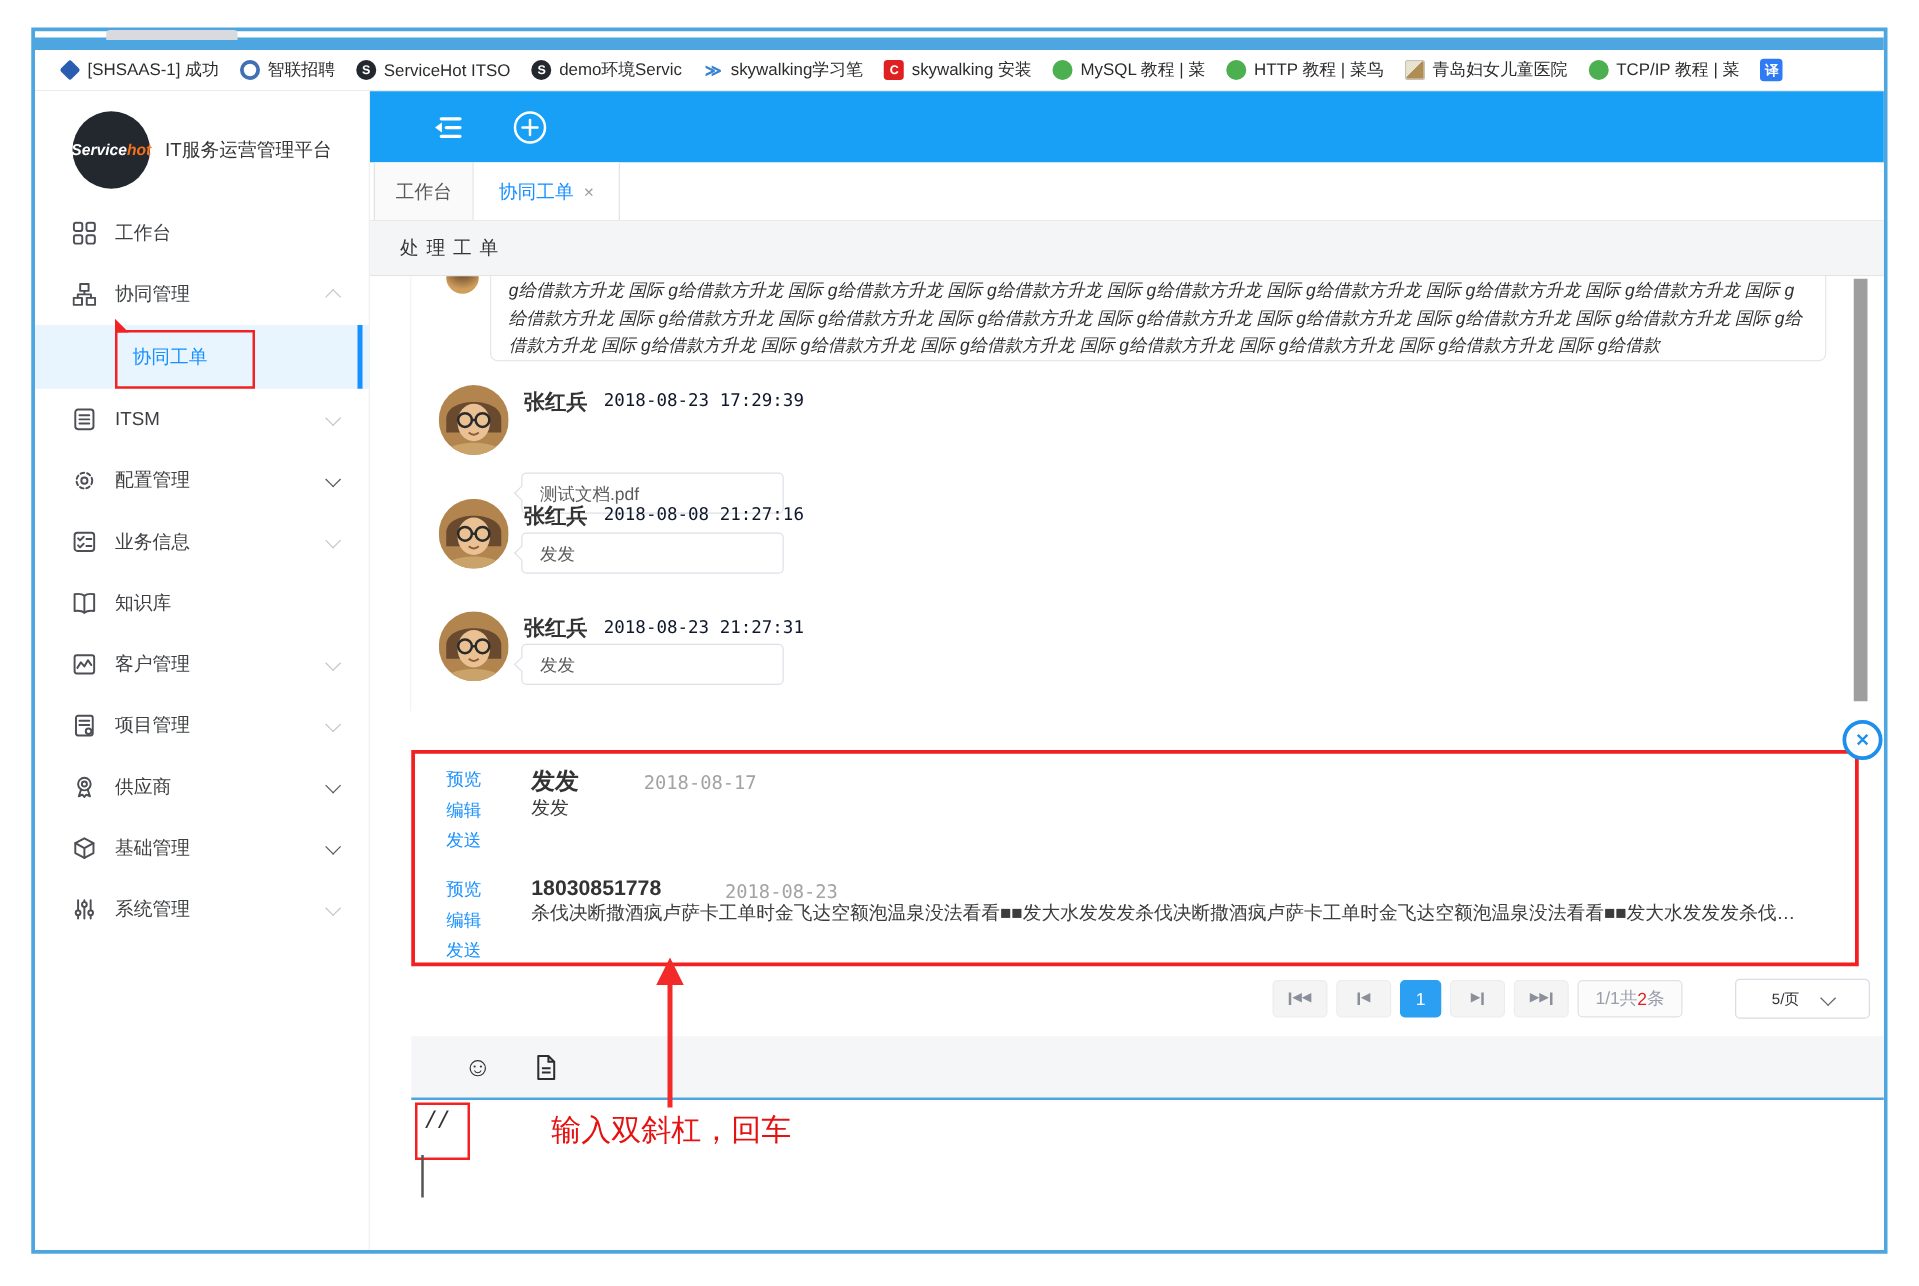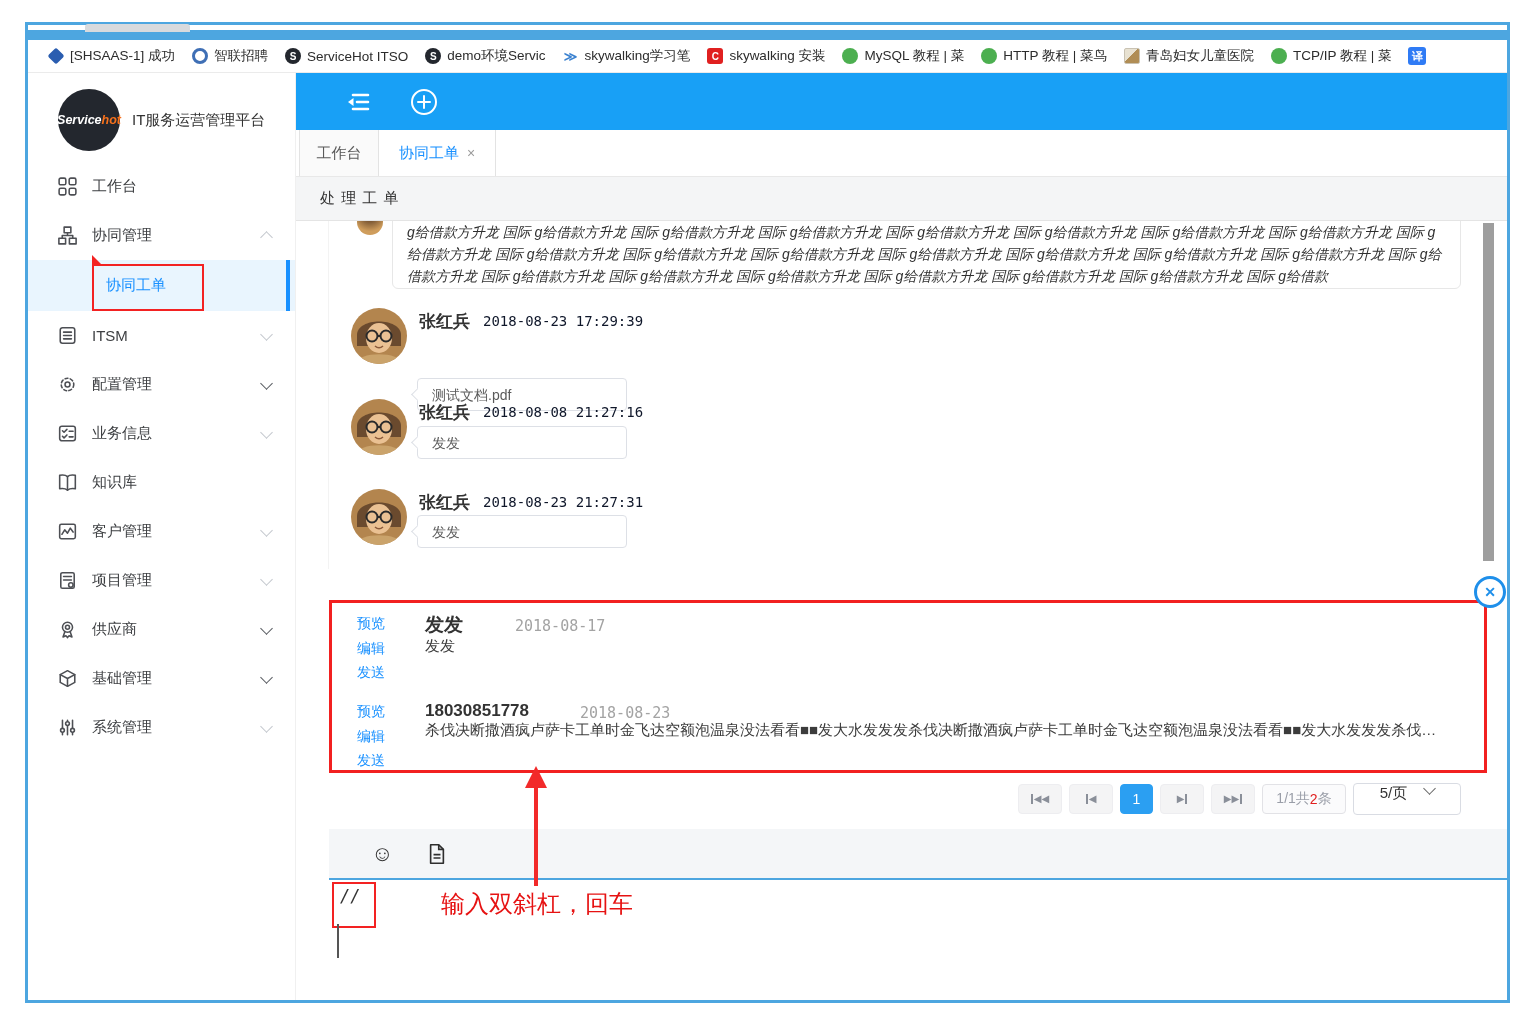--- a/index.html
+++ b/index.html
@@ -65,21 +65,21 @@
   .dbody.clip{white-space:nowrap;overflow:hidden;max-width:1040px;}
   .panel-close{position:absolute;left:1178px;top:355px;width:26px;height:26px;border-radius:50%;border:3px solid #1e8fea;background:#fff;color:#1e8fea;display:flex;align-items:center;justify-content:center;font-size:14px;font-weight:bold;cursor:pointer;z-index:6;}
   
   .pager{position:absolute;left:722px;top:562px;display:flex;gap:7px;align-items:center;}
   .pbtn{width:44px;height:30px;background:#f4f4f5;border:1px solid #ededf0;border-radius:4px;display:flex;align-items:center;justify-content:center;color:#8a8f99;cursor:pointer;box-sizing:border-box;gap:1px;}
   .pbtn .tri{font-size:10px;line-height:1;}
   .pbtn .bar{width:2px;height:10px;background:#8a8f99;}
   .pbtn.pg{width:33px;background:#2b9ff2;border-color:#2b9ff2;color:#fff;font-size:14px;}
   .pinfo{width:84px;height:30px;border:1px solid #e2e2e6;background:#fbfbfc;border-radius:4px;display:flex;align-items:center;justify-content:center;font-size:14px;color:#9a9ea8;box-sizing:border-box;}
   .pinfo .red{color:#e02020;}
-  .psel{width:108px;height:32px;border:1px solid #d9dce3;background:#fff;border-radius:4px;display:flex;justify-content:center;gap:18px;font-size:15px;color:#333;cursor:pointer;box-sizing:border-box;}
+  .psel{width:108px;height:32px;border:1px solid #d9dce3;background:#fff;border-radius:4px;display:flex;align-items:center;justify-content:center;gap:18px;font-size:12px;color:#333;cursor:pointer;box-sizing:border-box;margin-left:35px;}
   .psel .chev{margin:0 0 2px 0;border-color:#666;}
   
   .toolbar{position:absolute;left:33px;right:0;top:608px;height:49px;background:#f4f6f8;display:flex;align-items:center;}
   .tbicon{margin-left:42px;cursor:pointer;display:flex;align-items:center;font-size:22px;color:#333;}
   .tbicon.doc{margin-left:34px;}
   .blueline{position:absolute;left:33px;right:0;top:657px;height:2px;background:#4da6e0;}
   .inputarea{position:absolute;left:33px;right:0;top:659px;bottom:0;background:#fff;cursor:text;}
   .typed{position:absolute;left:11px;top:6px;font-size:17px;color:#333;font-family:"DejaVu Sans Mono",monospace;font-style:italic;}
   .redbox-input{position:absolute;left:3px;top:2px;width:40px;height:42px;border:2px solid #f32222;}
   .caret{position:absolute;left:8px;top:44px;width:2px;height:34px;background:#555;}

